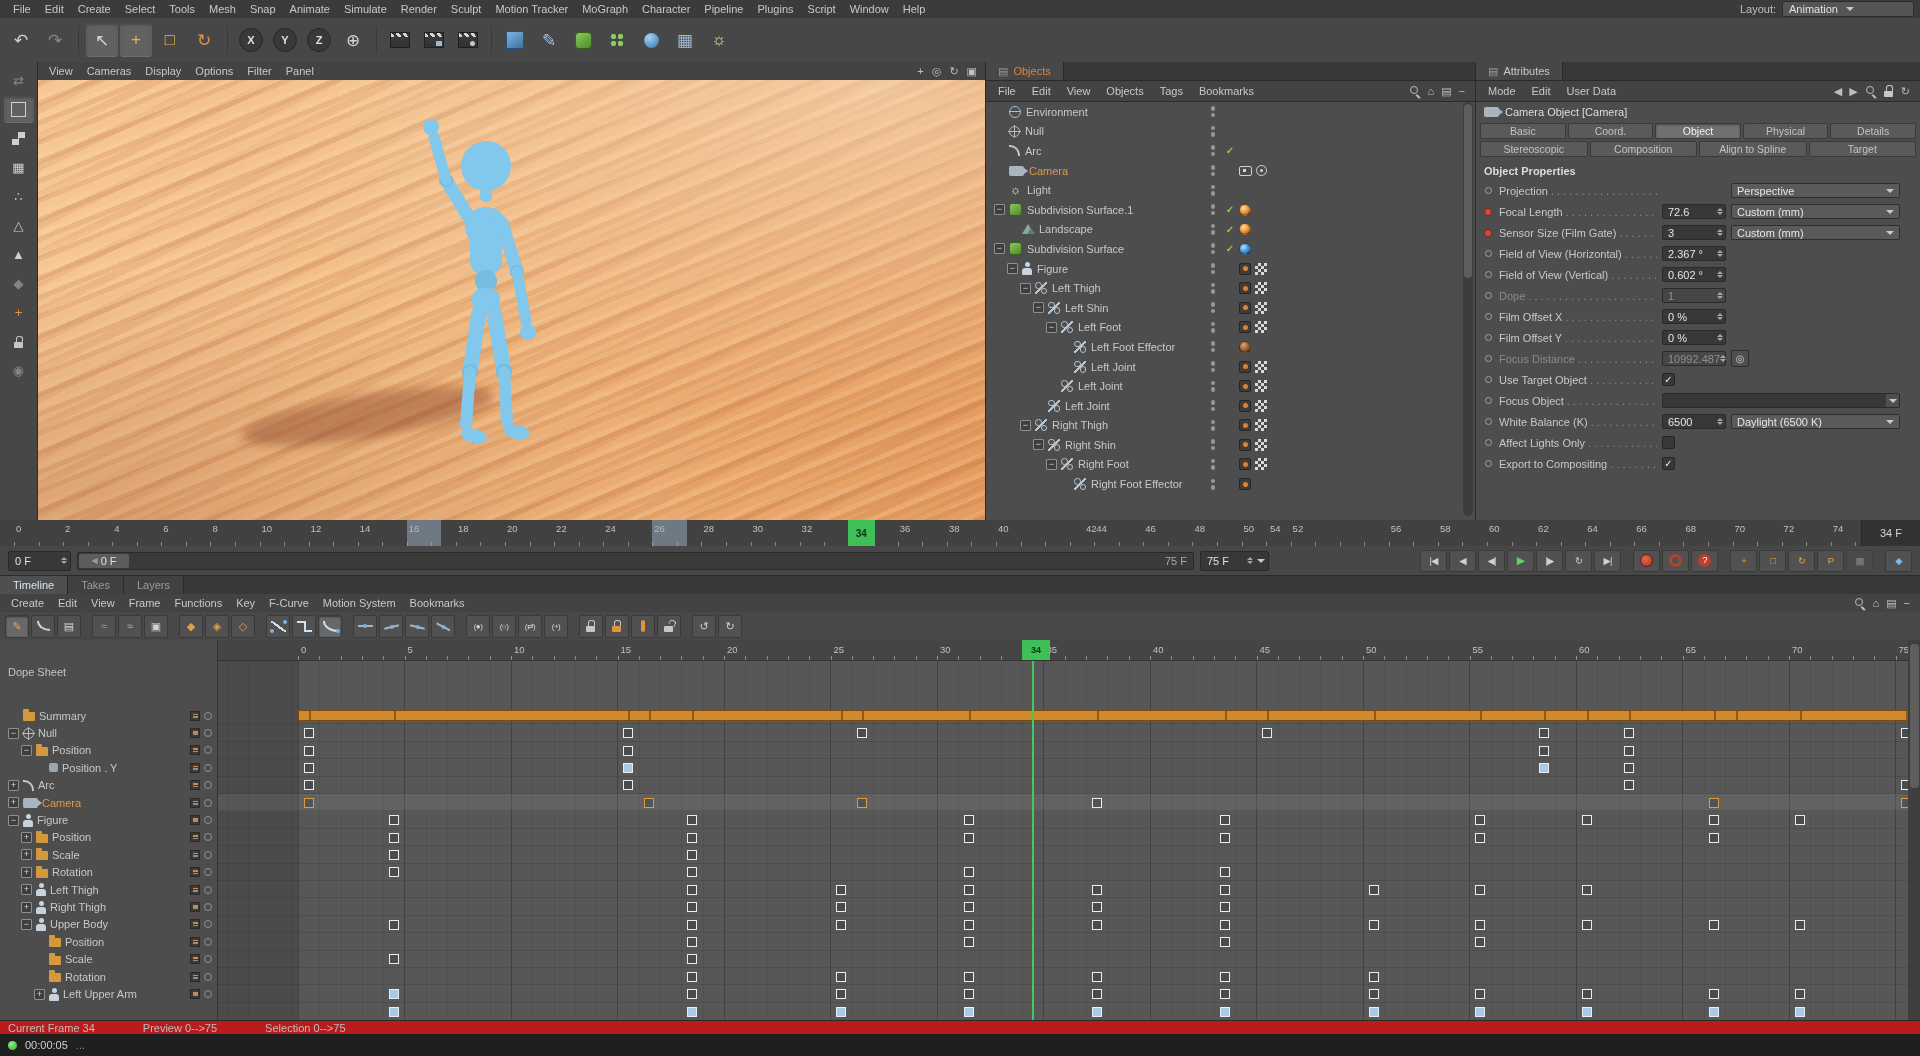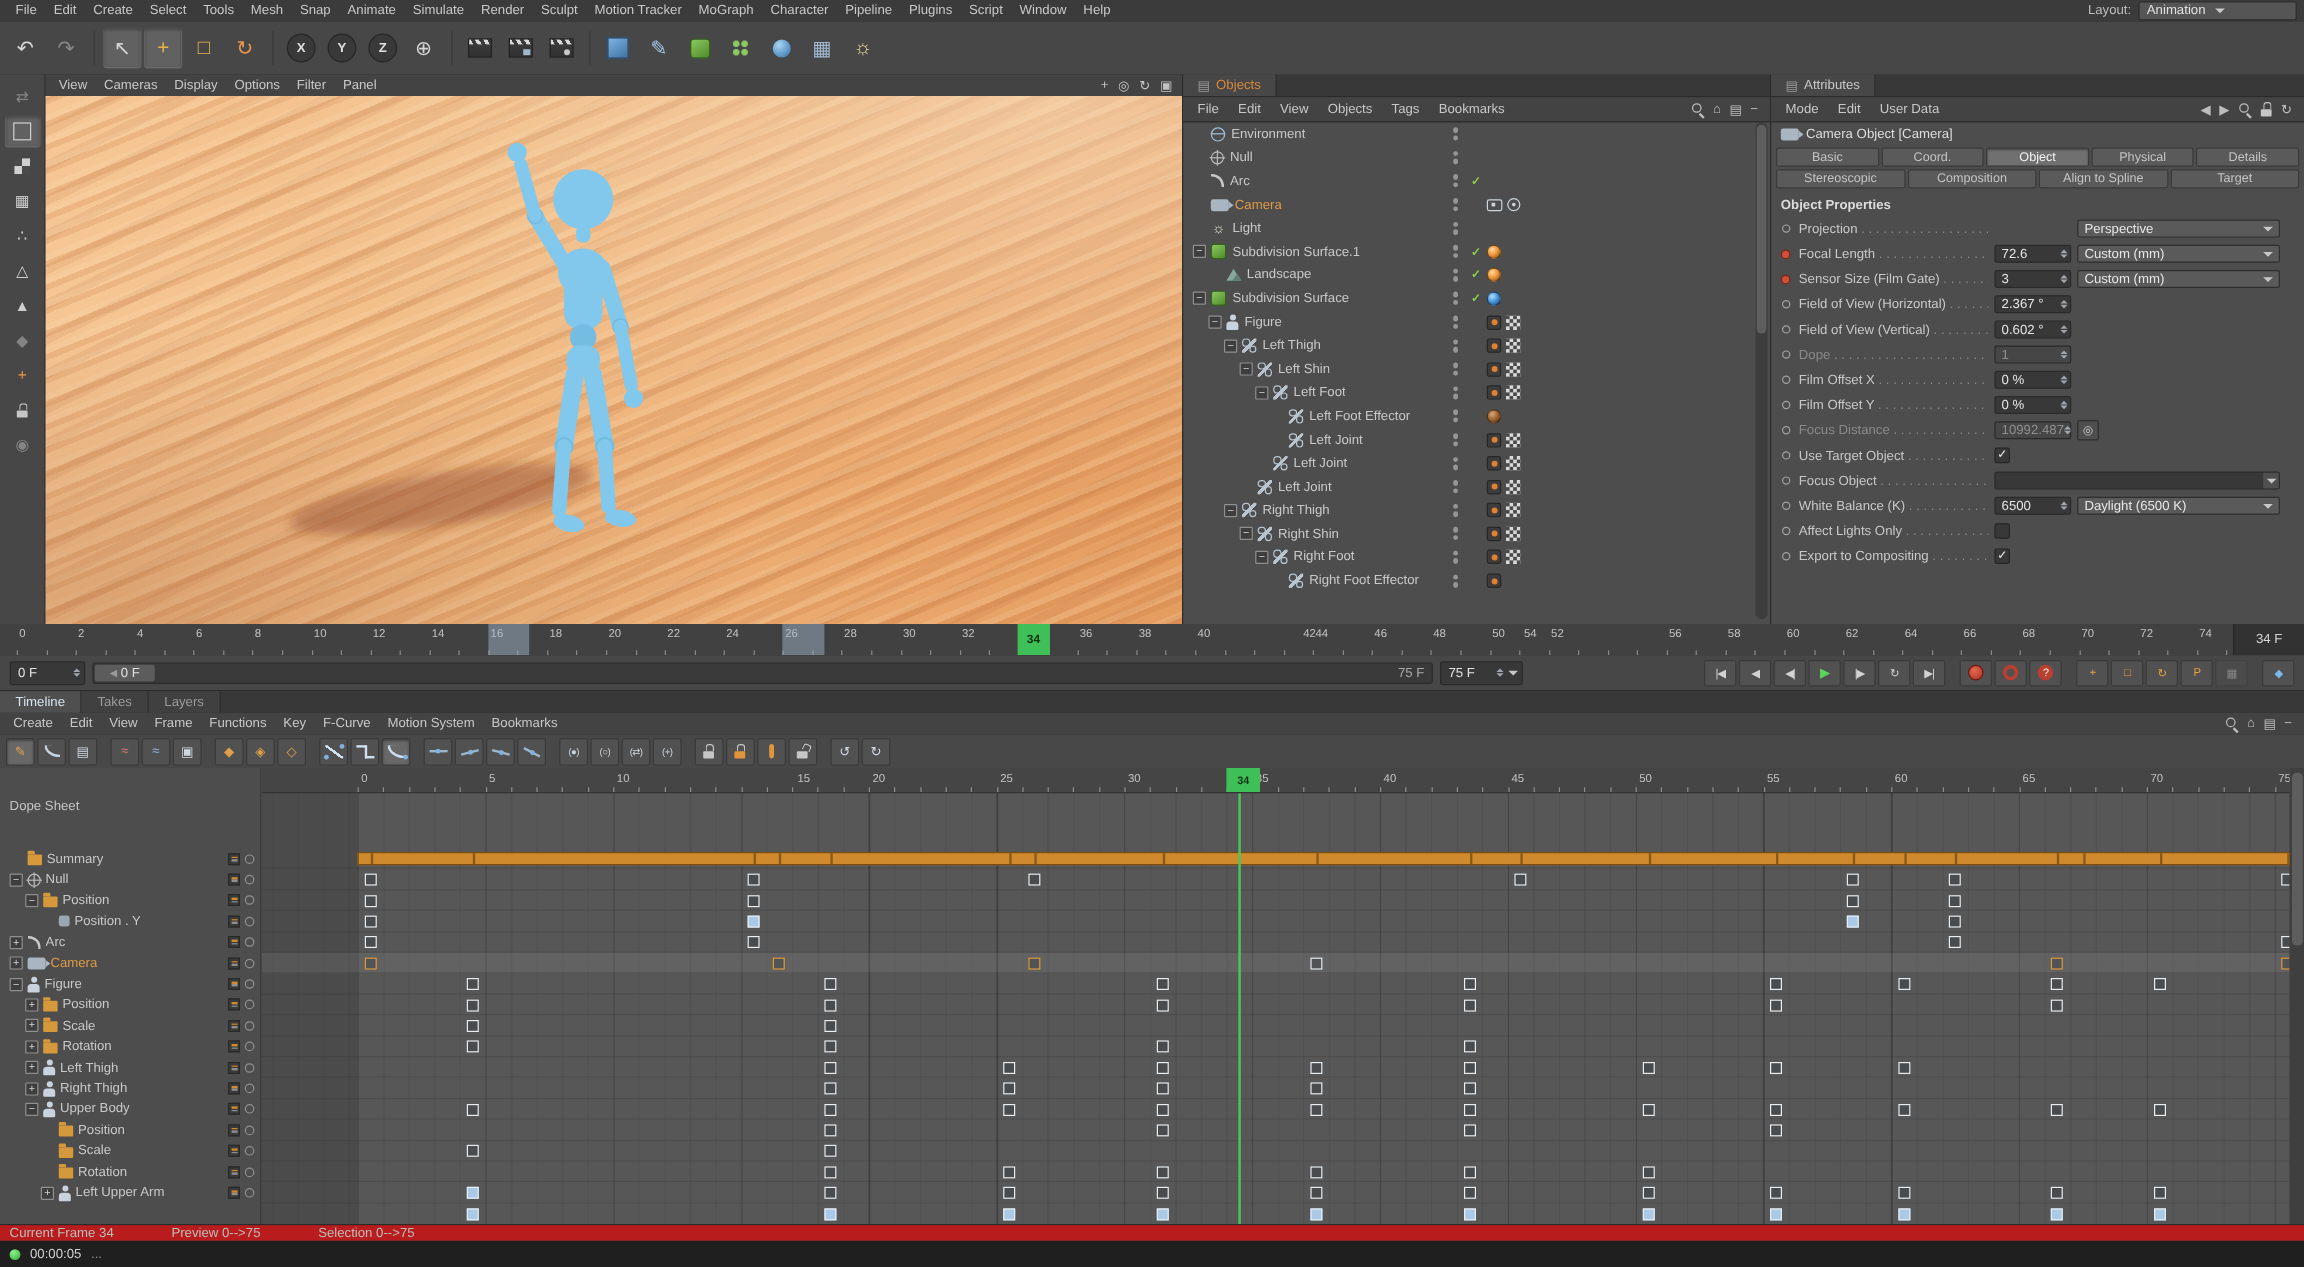--- a/index.html
+++ b/index.html
@@ -1433,21 +1433,21 @@
           <span class="ofill"></span>
           <span class="mini1"></span>
           <span class="mini2"></span>
         </div>
       </div>
     <div id="dsgrid" style="background-image: repeating-linear-gradient(90deg, rgba(0, 0, 0, 0.18) 0px, rgba(0, 0, 0, 0.18) 1px, transparent 1px, transparent 106.5px), repeating-linear-gradient(90deg, rgba(0, 0, 0, 0.07) 0px, rgba(0, 0, 0, 0.07) 1px, transparent 1px, transparent 21.3px); background-position: 80px 0px;">
       <div id="dsruler">
           <span class="dslab" style="left: 83px;">0</span>
           <span class="dslab" style="left: 189.5px;">5</span>
           <span class="dslab" style="left: 296px;">10</span>
-          <span class="dslab" style="left: 402.5px; margin-left: 44px;">15</span>
+          <span class="dslab" style="left: 402.5px;">15</span>
           <span class="dslab" style="left: 509px;">20</span>
           <span class="dslab" style="left: 615.5px;">25</span>
           <span class="dslab" style="left: 722px;">30</span>
           <span class="dslab" style="left: 828.5px;">35</span>
           <span class="dslab" style="left: 935px;">40</span>
           <span class="dslab" style="left: 1041.5px;">45</span>
           <span class="dslab" style="left: 1148px;">50</span>
           <span class="dslab" style="left: 1254.5px;">55</span>
           <span class="dslab" style="left: 1361px;">60</span>
           <span class="dslab" style="left: 1467.5px;">65</span>

